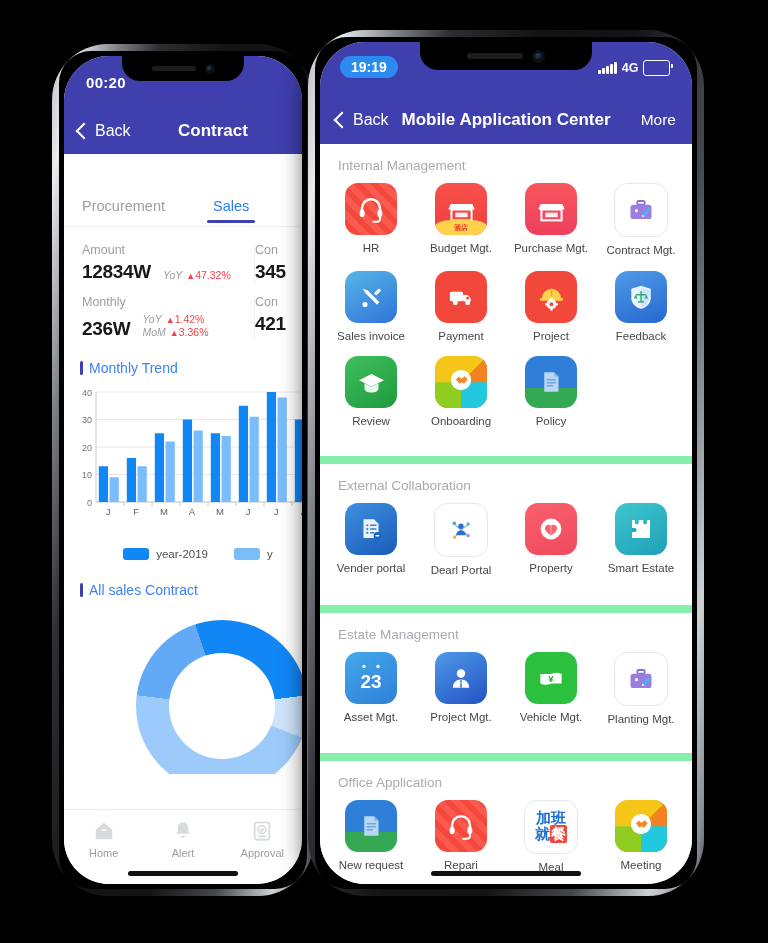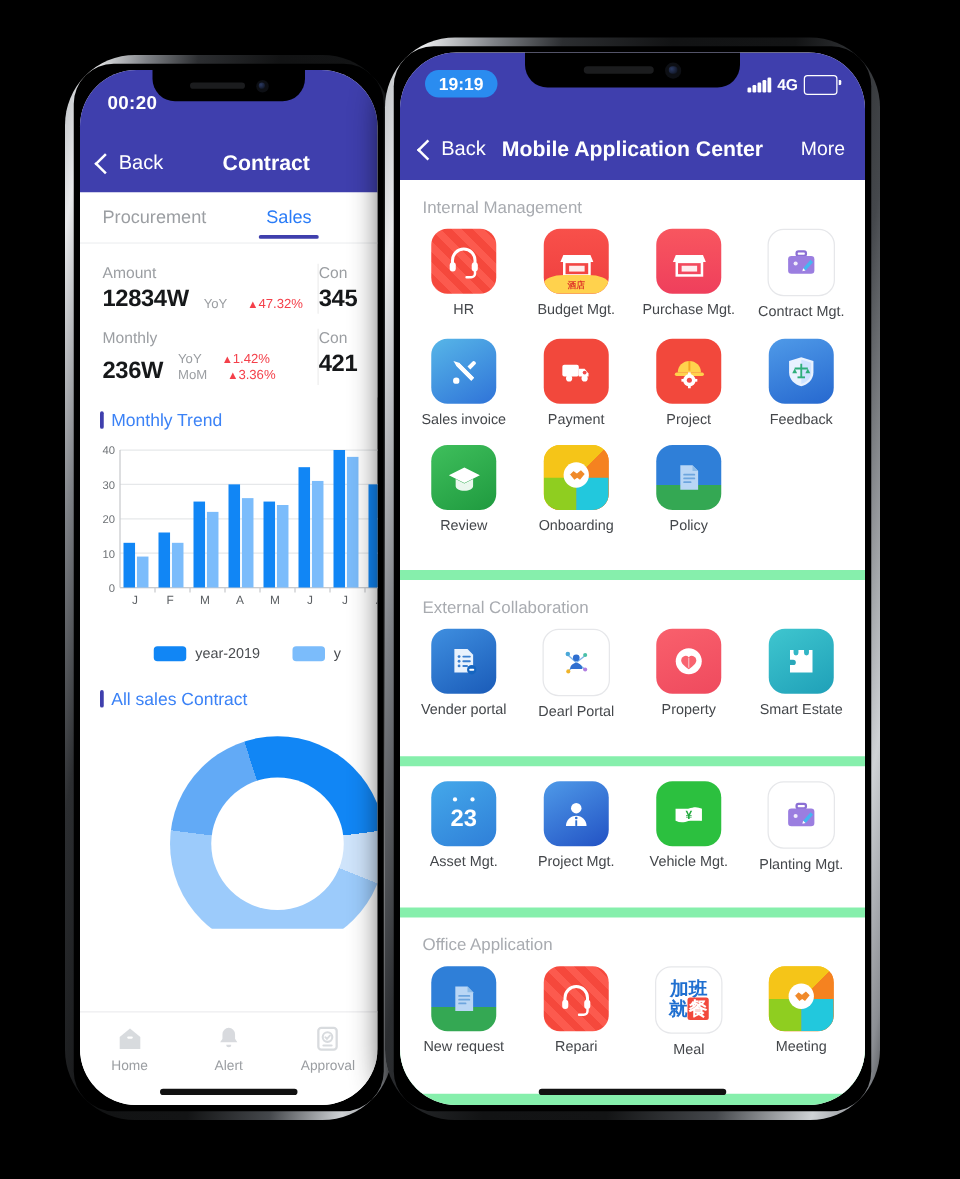--- a/index.html
+++ b/index.html
@@ -31,35 +31,35 @@
   .statusL{height:52px;position:relative;}
   .statusL .clock{position:absolute;left:22px;top:18px;font-size:15px;font-weight:bold;
                   letter-spacing:.3px;}
   .navbarL{height:46px;display:flex;align-items:center;padding:0 14px;position:relative;}
   .backwrap{display:flex;align-items:center;gap:2px;font-size:16px;}
   .chev{display:inline-block;width:10px;height:10px;border-left:2.4px solid #fff;
         border-bottom:2.4px solid #fff;transform:rotate(45deg);margin-right:3px;}
   .navtitleL{position:absolute;left:0;right:0;text-align:center;font-size:17px;font-weight:bold;
              pointer-events:none;padding-left:60px;}
   .tabsL{height:40px;display:flex;align-items:center;background:#fff;
-         border-bottom:1px solid #eceef0;padding-left:18px;gap:48px;}
+         border-bottom:1px solid #eceef0;padding-left:18px;gap:48px;margin-top:32px;}
   .tabL{font-size:14.5px;color:#9b9ea2;position:relative;padding-bottom:9px;padding-top:8px;}
   .tabL.active{color:#2a7cf7;}
   .tabL.active::after{content:"";position:absolute;left:-6px;right:-6px;bottom:0;height:3px;
                       background:#3f3fad;border-radius:2px;}
   .statsL{padding:10px 0 4px 0;background:#fff;}
   .statrow{display:flex;padding:6px 0 6px 18px;gap:0;}
   .statcell{flex:0 0 auto;}
   .statcell.c1{width:172px;border-right:1px solid #eee;}
   .statlabel{font-size:12.5px;color:#9b9ea2;margin-bottom:4px;}
   .statline{display:flex;align-items:flex-end;gap:12px;}
   .statval{font-size:19px;font-weight:bold;color:#16181a;letter-spacing:-.3px;}
   .deltas{display:flex;flex-direction:column;gap:1px;padding-bottom:2px;}
   .delta{font-size:10.5px;color:#f4404a;white-space:nowrap;}
-  .delta .k{color:#9b9ea2;margin-right:16px;}
+  .delta .k{color:#9b9ea2;margin-right:4px;font-style:italic;}
   .up{font-size:9px;}
   .secthead{display:flex;align-items:center;gap:6px;padding:10px 0 6px 16px;}
   .secbar{width:3px;height:14px;background:#3f3fad;border-radius:2px;}
   .sectitle{font-size:14px;color:#3b82f6;}
   .chartbox{padding:2px 0 0 8px;}
   .legend{display:flex;justify-content:center;gap:26px;align-items:center;padding:10px 0 4px 30px;}
   .lgitem{display:flex;align-items:center;gap:7px;font-size:11.5px;color:#4a4d51;}
   .lgsw{width:26px;height:12px;border-radius:3px;}
   .donutwrap{height:170px;position:relative;overflow:hidden;}
   .donut{position:absolute;left:72px;top:16px;width:172px;height:172px;border-radius:50%;}
@@ -502,20 +502,21 @@
                     <svg viewBox="0 0 40 40" width="30" height="30">
                       <path d="M17 8h6v3.2a2.6 2.6 0 1 0 5.2 0V8h3.8v24H8V8h3.8v3.2a2.6 2.6 0 1 0 5.2 0Z" fill="#fff"></path>
                       <path d="M8 18.5h3.4a2.8 2.8 0 1 1 0 5.6H8Z" fill="#2aa8ba"></path>
                     </svg>
                   </div>
                   <div class="applabel">Smart Estate</div>
                 </div>
               </div>
             </div>
             <div class="card">
+              <div class="cardtitle">Estate Management</div>
               <div class="grid">
                 <div class="app">
                   <div class="appicon" style="background:linear-gradient(150deg,#44a8ea,#2f7fd8);">
                     <svg viewBox="0 0 40 40" width="40" height="40">
                       <circle cx="13" cy="8.5" r="1.7" fill="#fff"></circle>
                       <circle cx="27" cy="8.5" r="1.7" fill="#fff"></circle>
                       <text x="20" y="30" text-anchor="middle" font-size="19" font-weight="bold" fill="#fff" font-family="Liberation Sans, sans-serif">23</text>
                     </svg>
                   </div>
                   <div class="applabel">Asset Mgt.</div>

